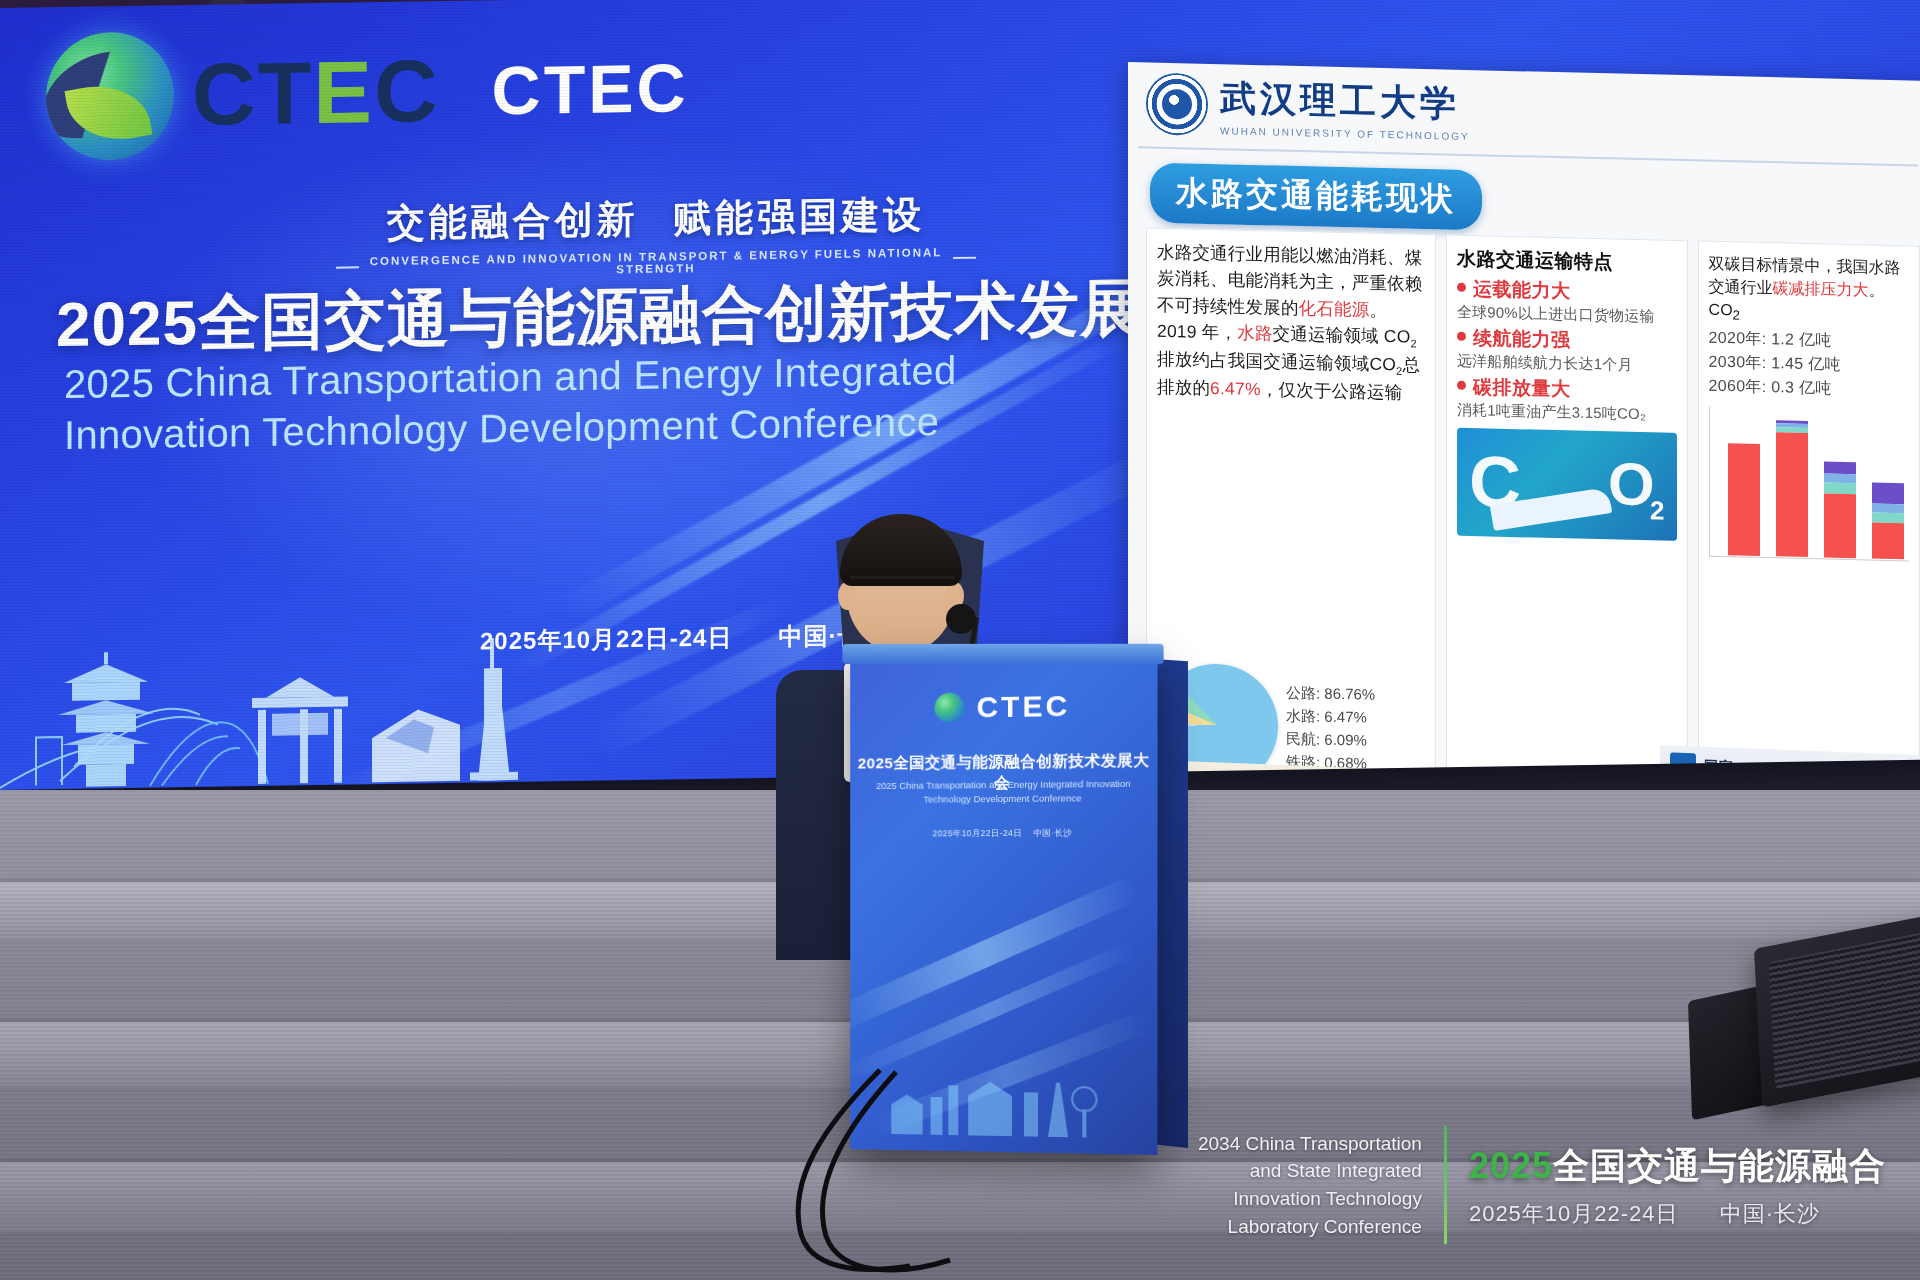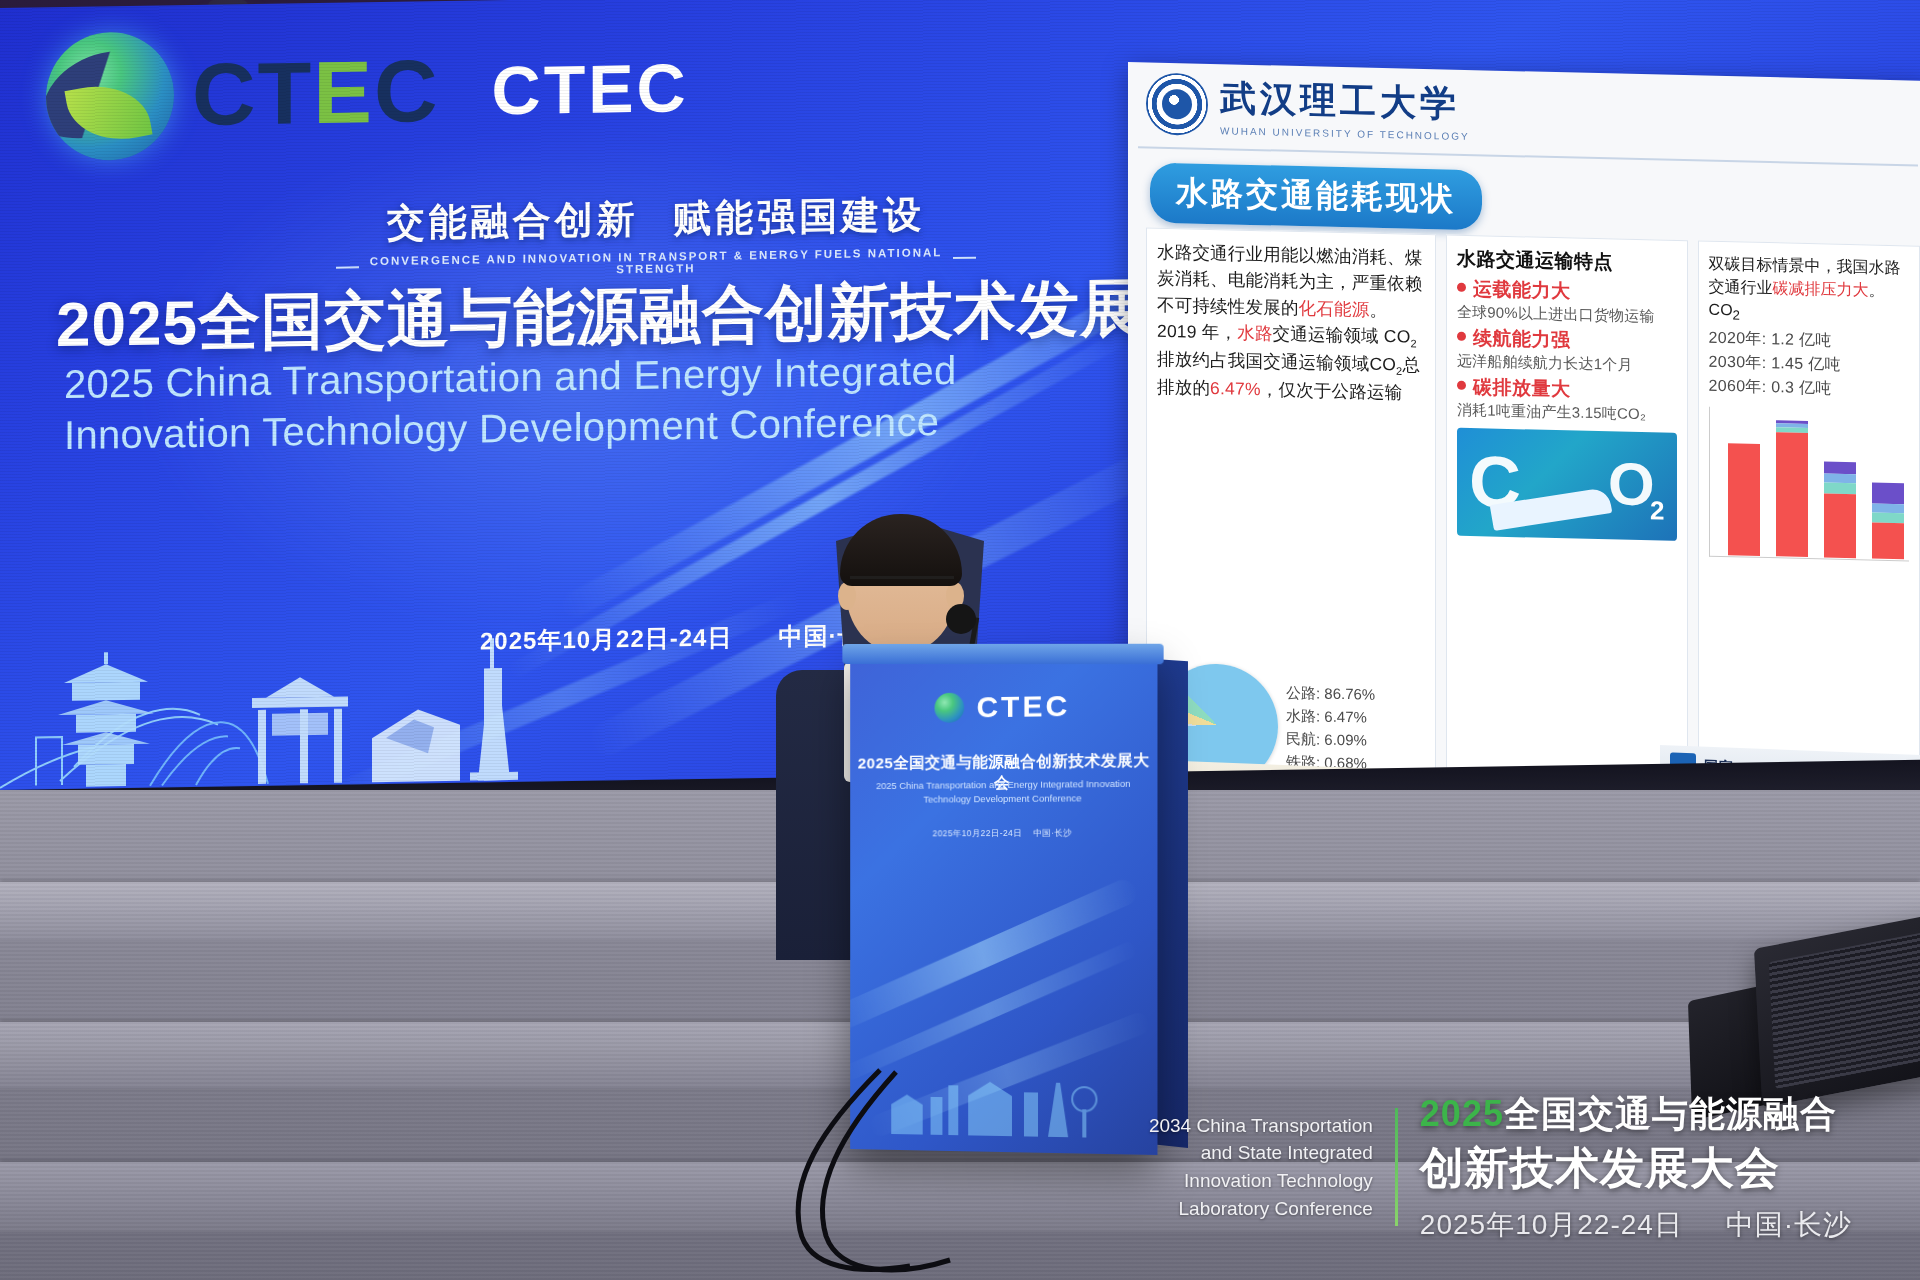--- a/index.html
+++ b/index.html
@@ -328,21 +328,21 @@
 
   
   .wm { position:absolute; right:34px; bottom:36px; display:flex; align-items:center; gap:22px; }
   .wm-en { color:#f1f1f4; font-size:19px; line-height:1.45; text-align:right; font-weight:400;
            text-shadow:0 1px 3px rgba(0,0,0,.45); }
   .wm-rule { width:3px; height:118px; background:linear-gradient(180deg,#4fb85a,#8ad36b); }
   .wm-right { color:#ffffff; }
   .wm-title { font-size:36px; font-weight:700; letter-spacing:1px; text-shadow:0 2px 6px rgba(0,0,0,.5); white-space:nowrap; }
   .wm-title .y { color:#3cb44a; }
   .wm-title2 { font-size:44px; font-weight:800; letter-spacing:1px; text-shadow:0 2px 6px rgba(0,0,0,.5); }
-  .wm-meta { margin-top:8px; font-size:28px; color:#eaeaee; letter-spacing:1px; text-shadow:0 1px 4px rgba(0,0,0,.5); }
+  .wm-meta { margin-top:8px; font-size:22px; color:#eaeaee; letter-spacing:1px; text-shadow:0 1px 4px rgba(0,0,0,.5); }
   .wm-meta span { margin-right:34px; }
 </style>
 </head>
 <body>
 
 <div class="stage">
 
   <div class="ceiling">
     <div class="warm-glow" style="left:1380px; top:-110px; width:520px; height:300px;"></div>
     <div class="warm-glow" style="left:1660px; top:-130px; width:420px; height:280px;"></div>
@@ -693,21 +693,20 @@
       <div>2034 China Transportation</div>
       <div>and State Integrated</div>
       <div>Innovation Technology</div>
       <div>Laboratory Conference</div>
     </div>
     <div class="wm-rule"></div>
     <div class="wm-right">
       <div class="wm-title">
         <span class="y">2025</span><span>全国交通与能源融合</span>
       </div>
-      <div class="wm-title2">创新技术发展大会</div>
       <div class="wm-meta">
         <span>2025年10月22-24日</span>
         <span>中国·长沙</span>
       </div>
     </div>
   </div>
 
 </div>
 
 </body></html>

